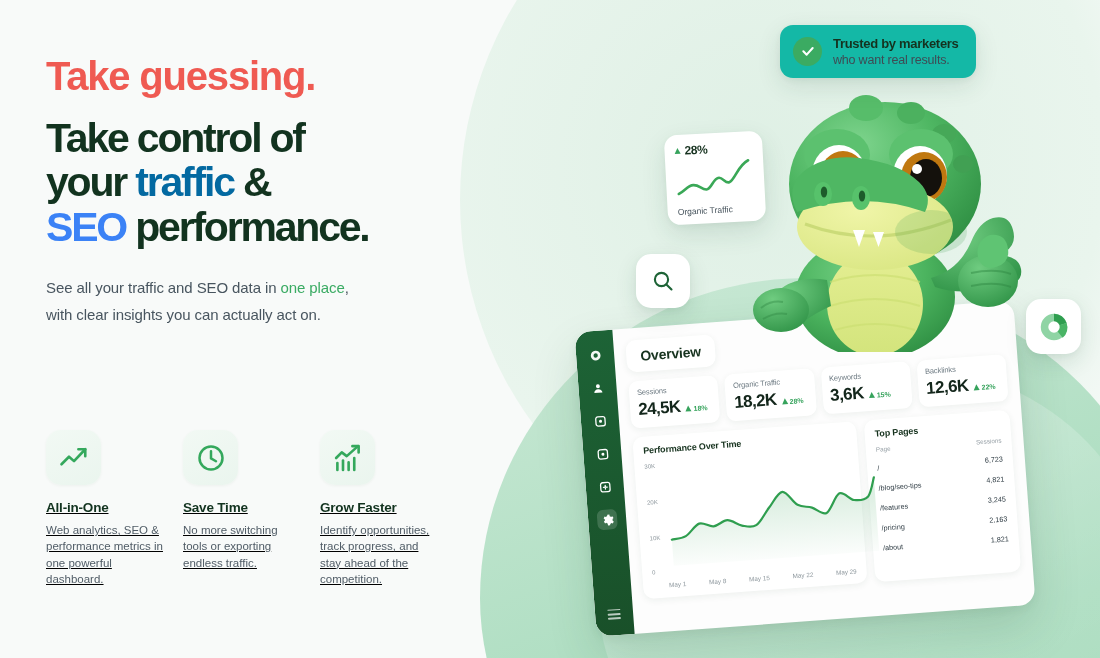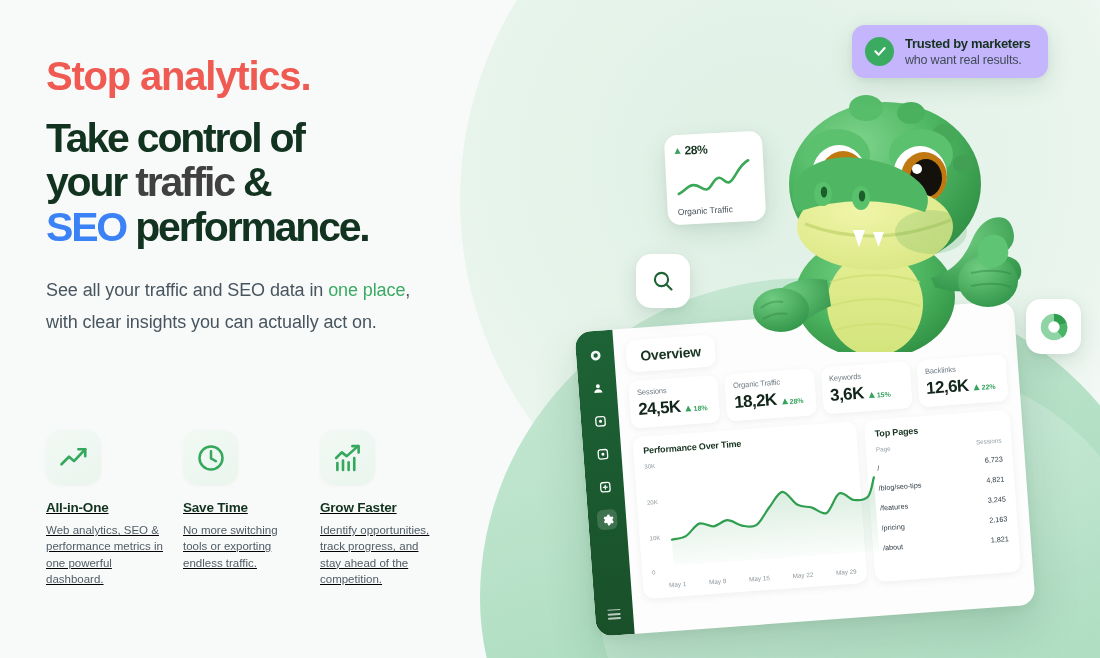--- a/index.html
+++ b/index.html
@@ -38,25 +38,25 @@
   .left { position:absolute; left:46px; top:56px; width:540px; z-index:5; }
 
   .eyebrow {
     font-size:40px; font-weight:700; letter-spacing:-1.2px;
     color:#ef5a52; line-height:1.0; margin-bottom:20px;
   }
   .headline {
     font-size:41px; font-weight:700; letter-spacing:-2.2px;
     line-height:1.085; color:#12331f;
   }
-  .hl-green { color:#404040; }
+  .hl-green { color:#0369a1; }
   .hl-green2 { color:#3b82f6; }
 
   .sub {
-    margin-top:26px; font-size:18px; line-height:1.75;
+    margin-top:26px; font-size:15px; line-height:1.75;
     color:#48555f; letter-spacing:-.1px;
   }
   .sub .accent { color:#3aab63; }
 
   
   .features {
     position:absolute; left:46px; top:430px; width:540px;
     display:flex; gap:19px; z-index:5;
   }
   .feature { width:118px;text-decoration:underline; }
@@ -142,22 +142,22 @@
   .tbl { margin-top:7px; }
   .tbl-head, .tbl-row { display:flex; justify-content:space-between; align-items:center; }
   .tbl-head { padding-bottom:5px; }
   .tbl-head span { font-size:6.3px; color:#9aa3a9; }
   .tbl-row { padding:5.5px 0; }
   .tbl-row .p { font-size:7.2px; color:#2d3a42; }
   .tbl-row .v { font-size:7.2px; color:#2d3a42; }
 
   
   .chip-trusted {
-    position:absolute; left:852px; top:25px; z-index:8;
-    background:#c4b5fd; border-radius:13px; padding:11px 17px 11px 13px;
+    position:absolute; left:780px; top:25px; z-index:8;
+    background:#14b8a6; border-radius:13px; padding:11px 17px 11px 13px;
     box-shadow:0 8px 24px rgba(26,74,46,.12), 0 2px 6px rgba(26,74,46,.06);
     display:flex; align-items:center; gap:11px;
   }
   .check-circle {
     width:29px; height:29px; border-radius:50%;
     background:#3bab62; display:flex; align-items:center; justify-content:center;
     flex:0 0 29px;
   }
   .chip-t1 { font-size:13px; font-weight:700; color:#15321f; letter-spacing:-.3px; }
   .chip-t2 { font-size:12.5px; color:#3f4b54; margin-top:1.5px; letter-spacing:-.2px; }
@@ -195,21 +195,21 @@
 <body>
 
 <div class="bg-wrap">
   <div class="blob-a"></div>
   <div class="blob-d"></div>
   <div class="blob-b"></div>
   <div class="blob-c"></div>
 </div>
 
 <div class="left">
-  <div class="eyebrow">Stop analytics.</div>
+  <div class="eyebrow">Take guessing.</div>
   <h1 class="headline">
     <span>Take control of</span><br>
     <span>your </span><span class="hl-green">traffic</span><span> &amp;</span><br>
     <span class="hl-green2">SEO</span><span> performance.</span>
   </h1>
   <p class="sub">
     <span>See all your traffic and SEO data in </span><span class="accent">one place</span><span>,</span><br>
     <span>with clear insights you can actually act on.</span>
   </p>
 </div>

